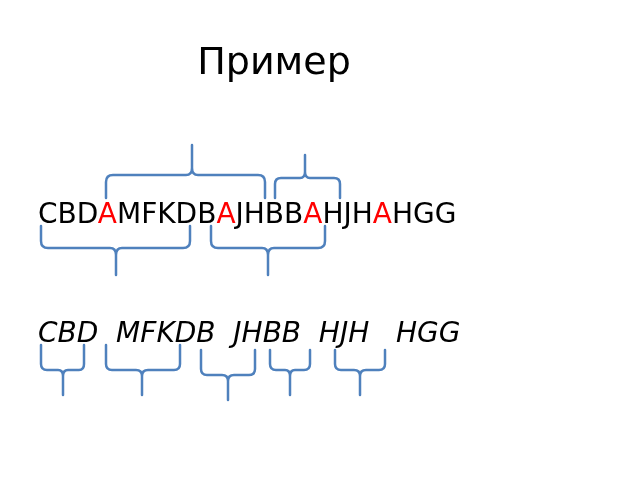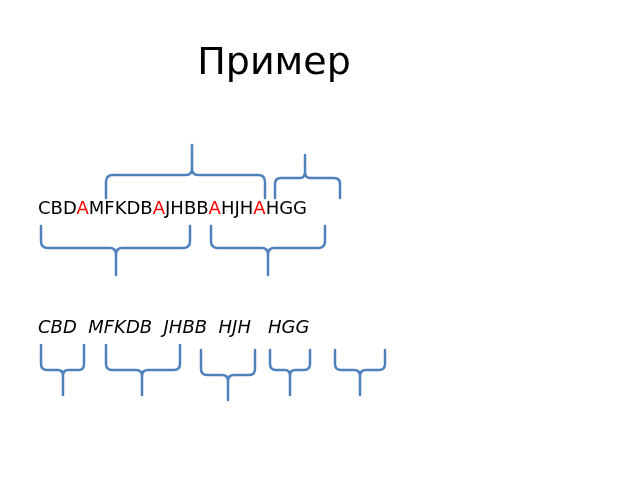--- a/index.html
+++ b/index.html
@@ -1,20 +1,20 @@
 <!DOCTYPE html>
 <html><head>
 <meta charset="utf-8">
 <style>
   html, body { margin:0; padding:0; }
   body { width:640px; height:480px; background:#ffffff; position:relative; overflow:hidden;
          font-family:"DejaVu Sans", "Liberation Sans", sans-serif; color:#000; }
   .title { position:absolute; left:0; width:548px; top:36px; text-align:center;
            font-size:38px; line-height:50px; }
-  .line { position:absolute; left:38px; font-size:18px; letter-spacing:0px; white-space:pre; }
+  .line { position:absolute; left:38px; font-size:28px; letter-spacing:0px; white-space:pre; }
   .line1 { top:197px; }
   .line2 { top:316px;font-style:italic; }
   .hl { color:#ff0000; }
   svg.braces { position:absolute; left:0; top:0; width:640px; height:480px; }
   svg.braces path { fill:none; stroke:#4f81bd; stroke-width:2.5; stroke-linejoin:round; stroke-linecap:round; }
 </style>
 </head>
 <body>
 
 <div class="title">Пример</div>

